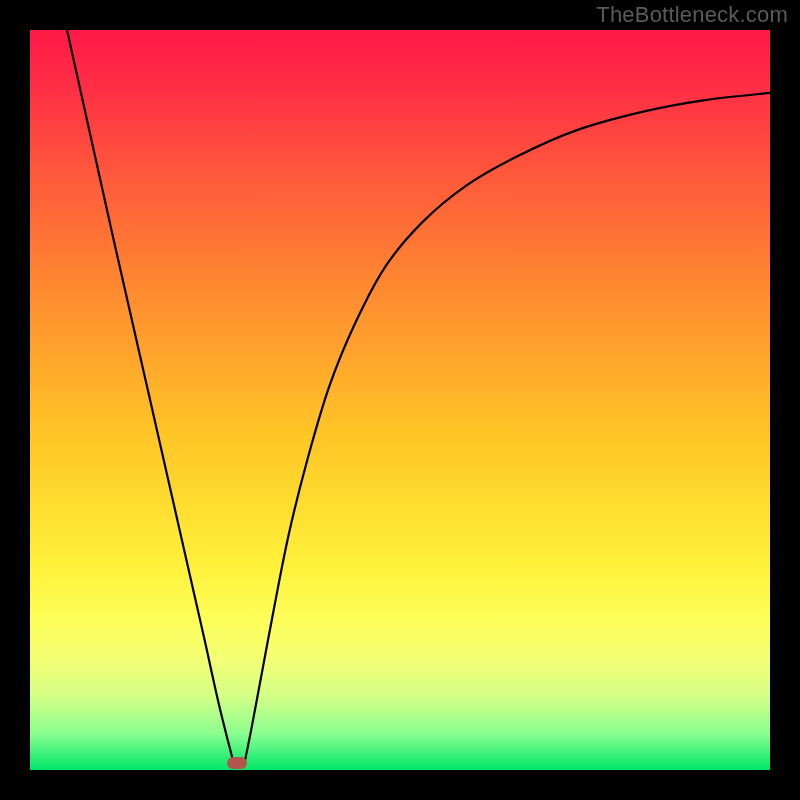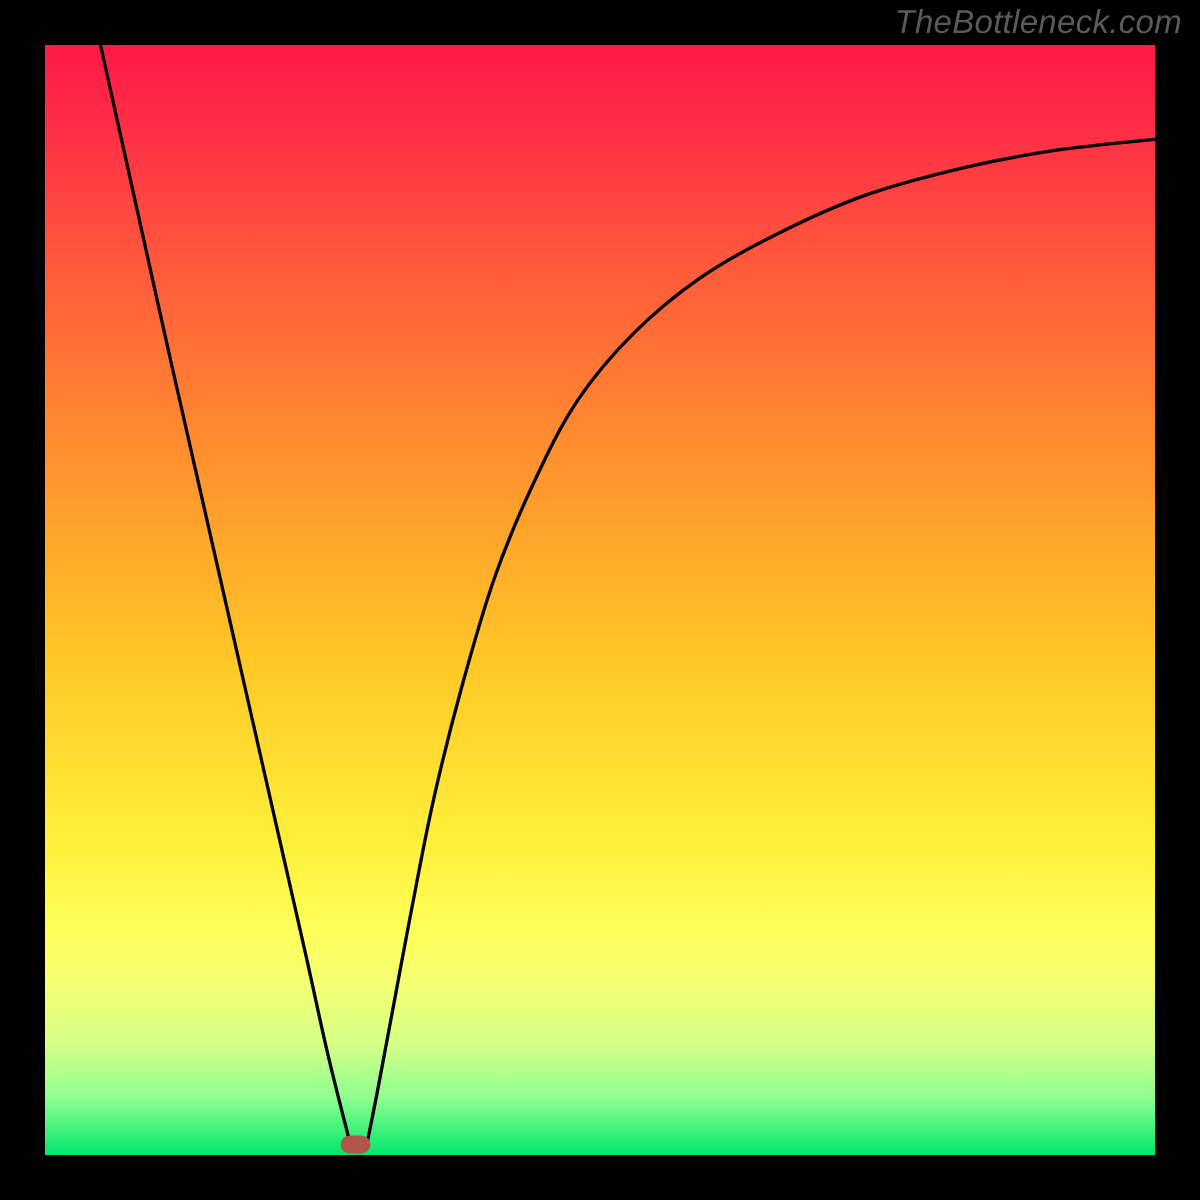--- a/index.html
+++ b/index.html
@@ -10,21 +10,20 @@
     background: #000;
     overflow: hidden;
   }
   .frame {
     position: absolute;
     left: 0;
     top: 0;
     width: 800px;
     height: 783px;
     background: #000;
-    font-style: italic;
   }
   .plot-area {
     position: absolute;
     left: 30px;
     top: 30px;
     width: 740px;
     height: 740px;
     overflow: hidden;
   }
   .gradient {

